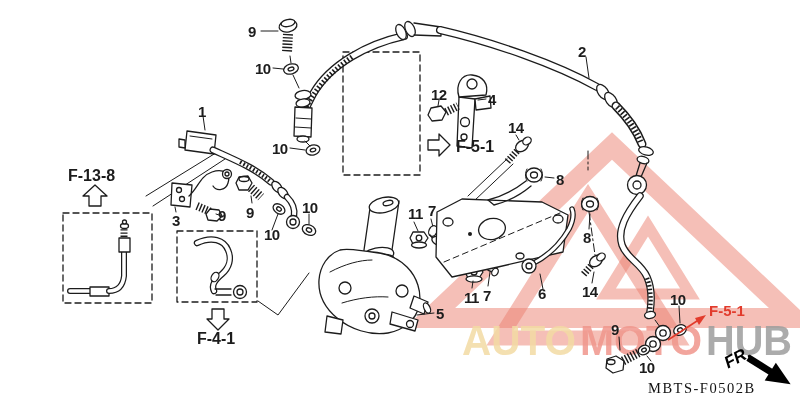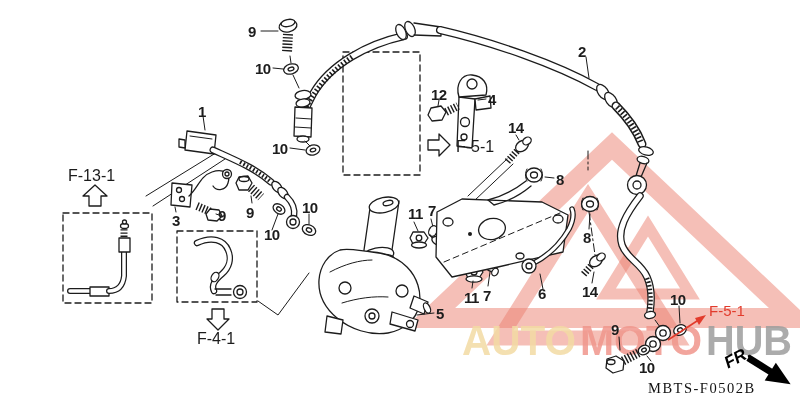--- a/index.html
+++ b/index.html
@@ -16,21 +16,21 @@
   .ti{fill:none;stroke:#fff;stroke-linecap:round;}
   .br{fill:none;stroke:var(--line);stroke-dasharray:1.6 2.1;}
   .thr{fill:none;stroke:var(--line);stroke-dasharray:1.4 1.8;}
   .dash{stroke-dasharray:6 4;}
   .dashdot{stroke-dasharray:8 3 2 3;}
   .thin{stroke-width:1;}
   .wmtri{fill:none;stroke:var(--salmon);stroke-linejoin:miter;opacity:.5;}
   .wmtxt{font-family:"Liberation Sans",sans-serif;font-weight:bold;font-size:42px;opacity:.85;}
   .callout{position:absolute;font-weight:bold;font-size:15px;color:var(--line);
            line-height:1;letter-spacing:-0.5px;}
-  .reflabel{position:absolute;font-weight:normal;font-size:16px;color:var(--line);line-height:1;}
+  .reflabel{position:absolute;font-weight:bold;font-size:16px;color:var(--line);line-height:1;}
   .reflabel.red{color:var(--red);font-size:15px;}
   .code{position:absolute;left:648px;top:380px;font-family:"Liberation Serif",serif;
         font-size:14.5px;letter-spacing:1.5px;color:#111;text-align:center;}
   .frlabel{position:absolute;left:724px;top:348px;font-weight:bold;font-style:italic;
            font-size:17px;color:#000;transform:rotate(-28deg);}
 </style>
 </head>
 <body>
 
 <div id="stage">
@@ -280,21 +280,21 @@
   </g>
 
   <g>
     <g transform="rotate(32 770 372)">
       <rect x="744" y="368" width="28" height="7" fill="#000"></rect>
       <polygon points="770,361 770,382 794,371.5" fill="#000"></polygon>
     </g>
   </g>
 </svg>
 
-<div class="reflabel" style="left:68px;top:168px;">F-13-1</div>
+<div class="reflabel" style="left:68px;top:168px;">F-13-8</div>
 <div class="reflabel" style="left:456px;top:139px;">F-5-1</div>
 <div class="reflabel" style="left:197px;top:331px;text-align:center;">F-4-1</div>
 <div class="reflabel red" style="left:709px;top:303px;">F-5-1</div>
 
 <div class="code">MBTS-F0502B</div>
 <div class="frlabel">FR.</div>
 
 <div>
       <div class="callout" style="left: 248px; top: 24px;">9</div>
       <div class="callout" style="left: 255px; top: 61px;">10</div>

